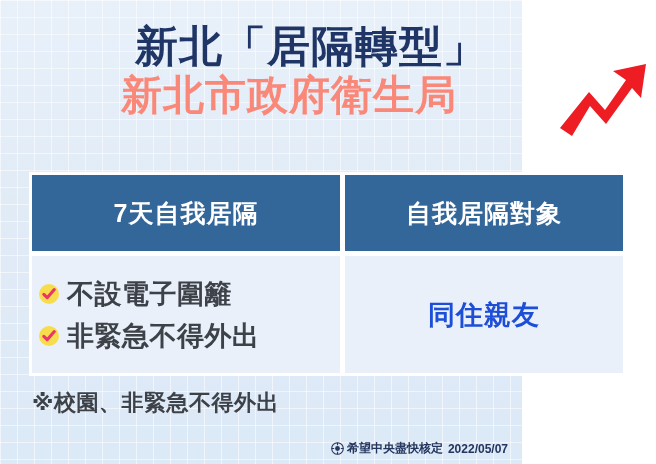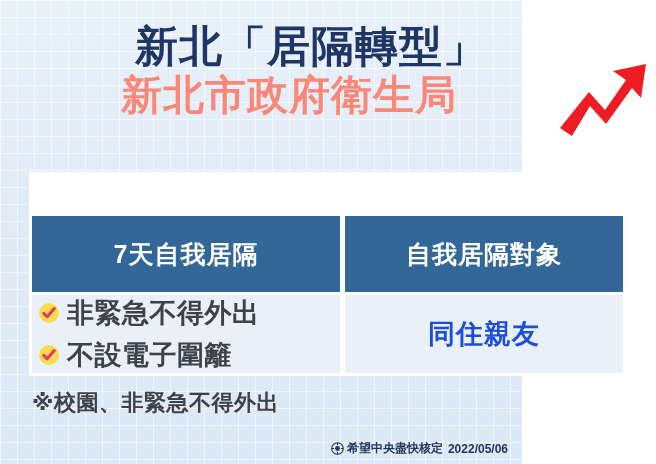--- a/index.html
+++ b/index.html
@@ -73,21 +73,20 @@
     display: flex;
     flex-direction: column;
     background: #ffffff;
     border: 3px solid #ffffff;
     box-sizing: border-box;
   }
   .table-header-row {
     display: flex;
     height: 76px;
     flex: 0 0 76px;
-    margin-top: 41px;
   }
   .table-body-row {
     display: flex;
     flex: 1 1 auto;
   }
   .th {
     background: #336699;
     color: #ffffff;
     font-size: 25px;
     font-weight: bold;
@@ -198,41 +197,41 @@
       <div class="col-gap"></div>
       <div class="th col-right">自我居隔對象</div>
     </div>
 
     <div class="row-gap"></div>
 
     <div class="table-body-row">
 
       <div class="td col-left">
         <div class="bullet-list">
+
+          <div class="bullet-item">
+            <span class="check-badge">
+              <svg viewBox="0 0 22 22" width="22" height="22" aria-hidden="true">
+                <circle cx="11" cy="11" r="10" fill="#f7dd4c"></circle>
+                <path d="M5.8 11.3 L9.2 14.7 L16.3 6.6" fill="none" stroke="#e8366a" stroke-width="3.1" stroke-linecap="round" stroke-linejoin="round"></path>
+              </svg>
+            </span>
+            <span class="bullet-text">不設電子圍籬</span>
+          </div>
 
           <div class="bullet-item">
             <span class="check-badge">
               <svg viewBox="0 0 22 22" width="22" height="22" aria-hidden="true">
                 <circle cx="11" cy="11" r="10" fill="#f7dd4c"></circle>
                 <path d="M5.8 11.3 L9.2 14.7 L16.3 6.6" fill="none" stroke="#e8366a" stroke-width="3.1" stroke-linecap="round" stroke-linejoin="round"></path>
               </svg>
             </span>
             <span class="bullet-text">非緊急不得外出</span>
           </div>
 
-          <div class="bullet-item">
-            <span class="check-badge">
-              <svg viewBox="0 0 22 22" width="22" height="22" aria-hidden="true">
-                <circle cx="11" cy="11" r="10" fill="#f7dd4c"></circle>
-                <path d="M5.8 11.3 L9.2 14.7 L16.3 6.6" fill="none" stroke="#e8366a" stroke-width="3.1" stroke-linecap="round" stroke-linejoin="round"></path>
-              </svg>
-            </span>
-            <span class="bullet-text">不設電子圍籬</span>
-          </div>
-
         </div>
       </div>
 
       <div class="col-gap"></div>
 
       <div class="td col-right">
         <div class="cell-center-text">同住親友</div>
       </div>
 
     </div>
@@ -242,16 +241,16 @@
 
   <div class="attribution">
     <span class="seal-icon">
       <svg viewBox="0 0 13 13" width="13" height="13" aria-hidden="true">
         <circle cx="6.5" cy="6.5" r="5.8" fill="none" stroke="#24365e" stroke-width="1.1"></circle>
         <circle cx="6.5" cy="6.5" r="2.4" fill="#24365e"></circle>
         <path d="M6.5 0.7 L6.5 3.2 M6.5 9.8 L6.5 12.3 M0.7 6.5 L3.2 6.5 M9.8 6.5 L12.3 6.5" stroke="#24365e" stroke-width="1.1"></path>
       </svg>
     </span>
     <span>希望中央盡快核定</span>
-    <span class="attribution-date">2022/05/06</span>
+    <span class="attribution-date">2022/05/07</span>
   </div>
 
 </div>
 
 </body></html>

